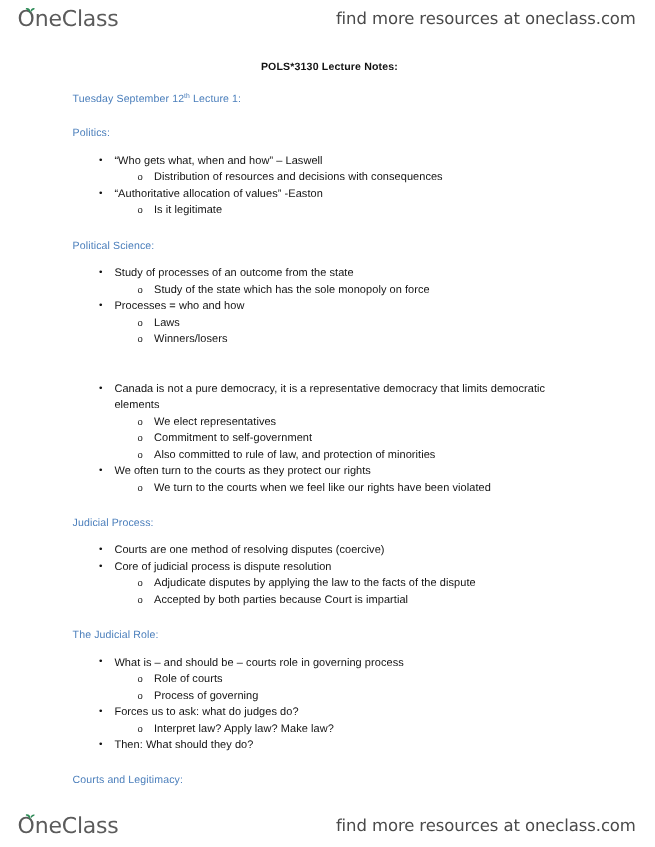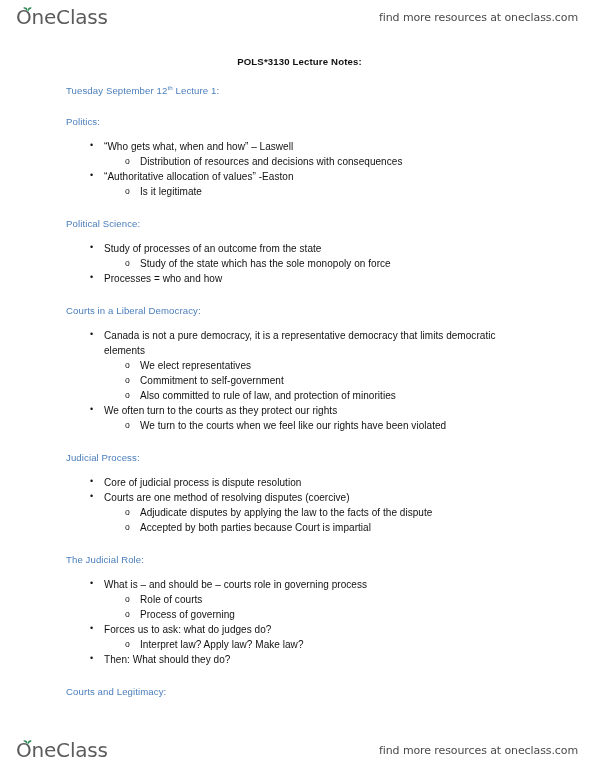--- a/index.html
+++ b/index.html
@@ -48,21 +48,21 @@
     position: absolute;
     left: 6.5px;
     top: -1px;
     width: 9px;
     height: 7px;
     pointer-events: none;
   }
 
   .promo {
     font-family: "DejaVu Sans", sans-serif;
-    font-size: 11px;
+    font-size: 15px;
     color: #4a4a4a;
     white-space: nowrap;
     letter-spacing: -0.1px;
   }
 
   
   .page {
     position: absolute;
     top: 56px;
     left: 0;
@@ -181,46 +181,49 @@
       </div>
       <div class="section">
         <div class="section-heading">Political Science:</div>
         <div class="spacer-after-heading"></div>
         <ul class="lvl1">
           <li class="b1">Study of processes of an outcome from the state</li>
           <ul class="lvl2">
             <li class="b2">Study of the state which has the sole monopoly on force</li>
           </ul>
           <li class="b1">Processes = who and how</li>
-        </ul>
-        <div class="section-gap"></div>
-      </div>
-      <div class="section">
-        <div class="section-heading">Courts in a Liberal Democracy:</div>
+          <ul class="lvl2">
+            <li class="b2">Laws</li>
+            <li class="b2">Winners/losers</li>
+          </ul>
+        </ul>
+        <div class="section-gap"></div>
+      </div>
+      <div class="section">
         <div class="spacer-after-heading"></div>
         <ul class="lvl1">
           <li class="b1">Canada is not a pure democracy, it is a representative democracy that limits democratic elements</li>
           <ul class="lvl2">
             <li class="b2">We elect representatives</li>
             <li class="b2">Commitment to self-government</li>
             <li class="b2">Also committed to rule of law, and protection of minorities</li>
           </ul>
           <li class="b1">We often turn to the courts as they protect our rights</li>
           <ul class="lvl2">
             <li class="b2">We turn to the courts when we feel like our rights have been violated</li>
           </ul>
         </ul>
         <div class="section-gap"></div>
       </div>
       <div class="section">
         <div class="section-heading">Judicial Process:</div>
         <div class="spacer-after-heading"></div>
         <ul class="lvl1">
+          <li class="b1">Courts are one method of resolving disputes (coercive)</li>
           <li class="b1">Core of judicial process is dispute resolution</li>
-          <li class="b1">Courts are one method of resolving disputes (coercive)</li>
           <ul class="lvl2">
             <li class="b2">Adjudicate disputes by applying the law to the facts of the dispute</li>
             <li class="b2">Accepted by both parties because Court is impartial</li>
           </ul>
         </ul>
         <div class="section-gap"></div>
       </div>
       <div class="section">
         <div class="section-heading">The Judicial Role:</div>
         <div class="spacer-after-heading"></div>

